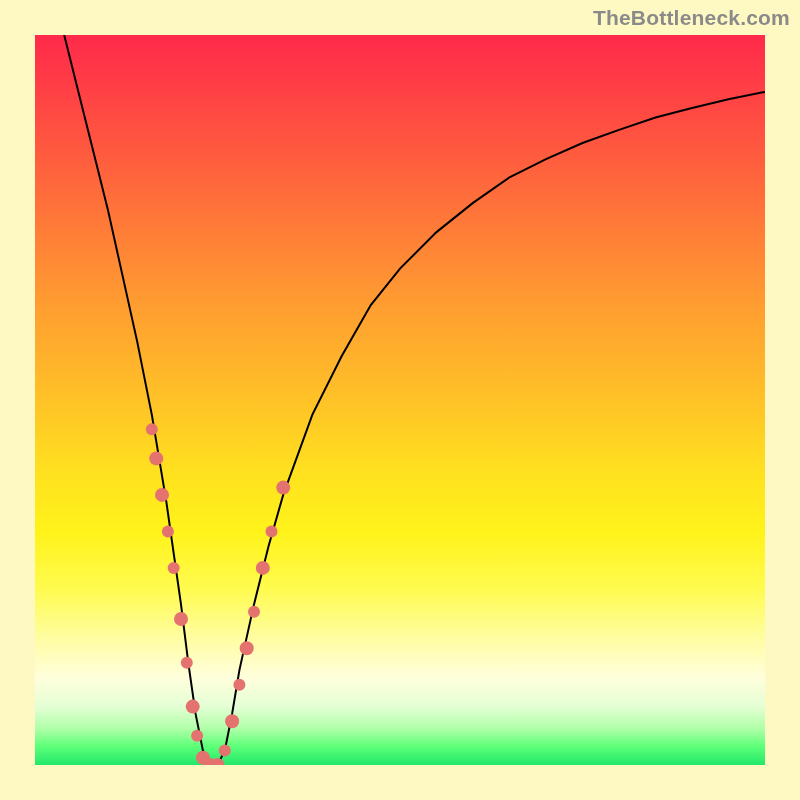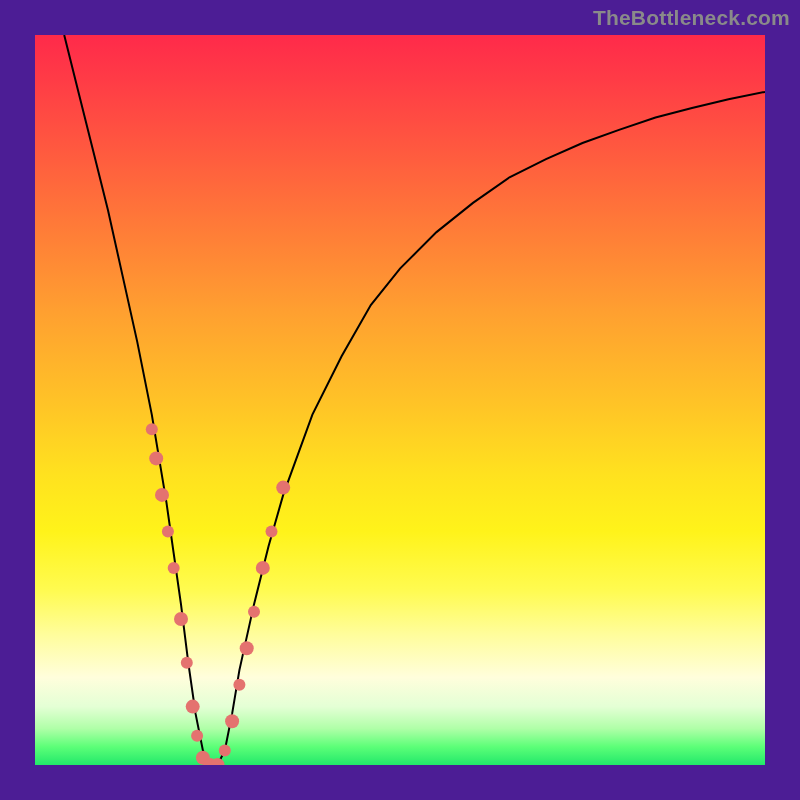--- a/index.html
+++ b/index.html
@@ -1,21 +1,21 @@
 <!DOCTYPE html>
 <html><head>
 <meta charset="utf-8">
 <style>
   * { margin: 0; padding: 0; box-sizing: border-box; }
   html, body { width: 800px; height: 800px; overflow: hidden; background: #000; }
   .frame {
     position: absolute;
     left: 0; top: 0;
     width: 800px; height: 800px;
-    background: #4c1d95;
+    background: #fef9c3;
   }
   .plot {
     position: absolute;
     left: 35px; top: 35px;
     width: 730px; height: 730px;
     
     background: linear-gradient(
       to bottom,
       #ff2a4a 0%,
       #ff3b46 6%,

